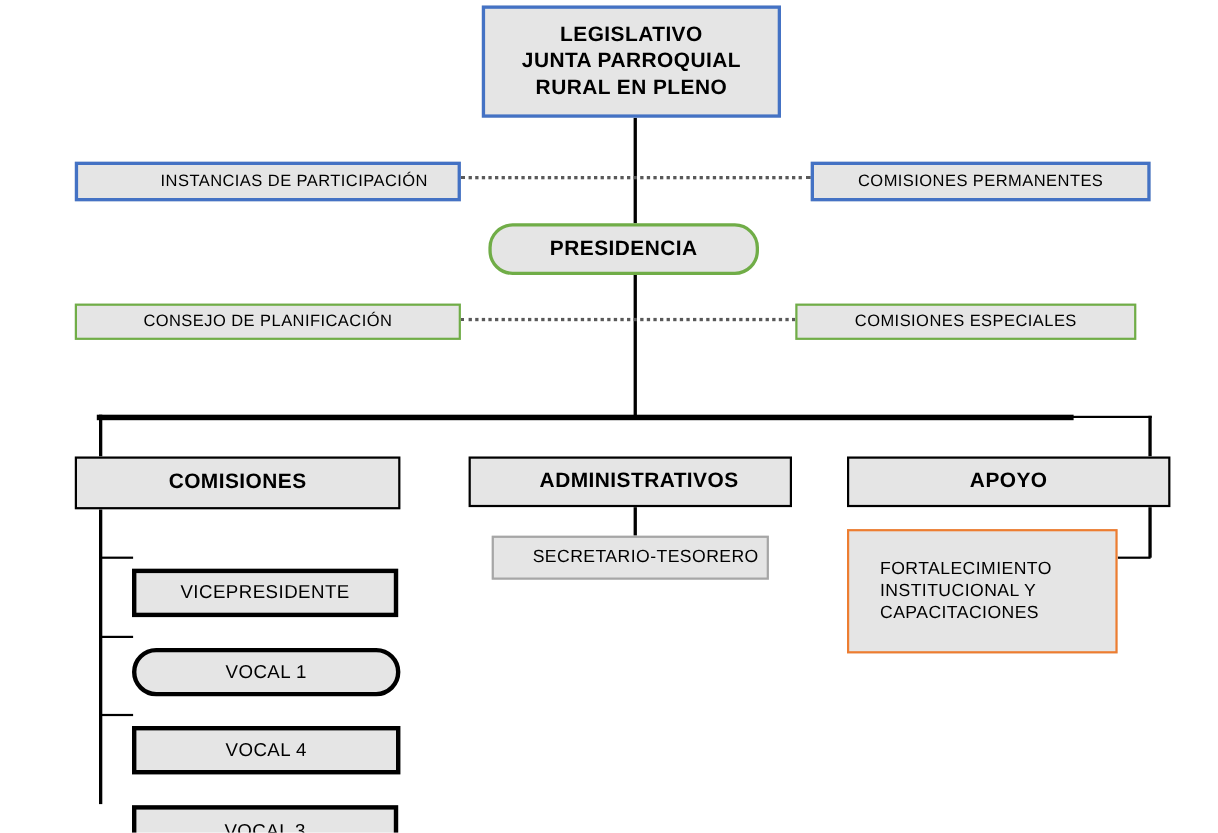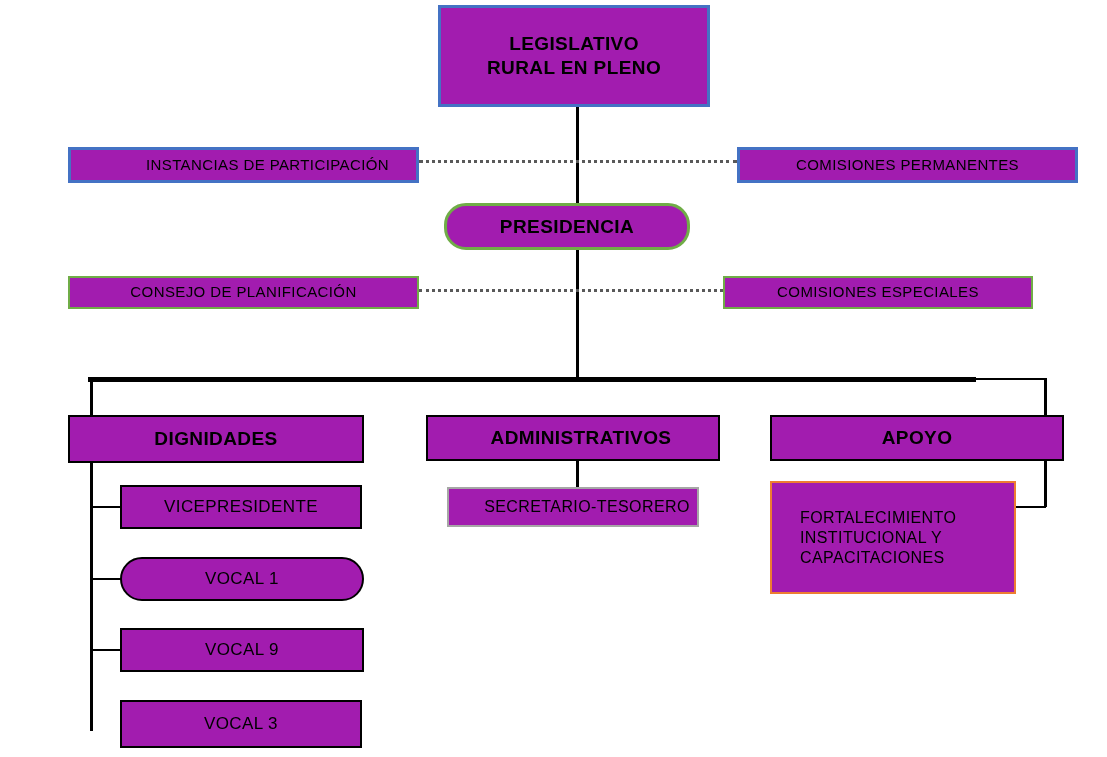--- a/index.html
+++ b/index.html
@@ -12,34 +12,34 @@
     width: 1107px;
     height: 757px;
     background: #ffffff;
     font-family: "Liberation Sans", sans-serif;
     overflow: hidden;
   }
 
   .node {
     position: absolute;
     box-sizing: border-box;
-    background: #a21caf;
+    background: #e5e5e5;
     display: flex;
     align-items: center;
     justify-content: center;
     text-align: center;
     color: #000000;
     line-height: 1.25;
     z-index: 3;
   }
   .node span { display: block; width: 100%; }
 
   
   .b-blue   { border: 3px solid #4472C4; }
-  .b-lblue  { border: 2px solid #000000; }
+  .b-lblue  { border: 4px solid #000000; margin-top: 32px; }
   .b-green  { border: 3px solid #70AD47; }
   .b-green2 { border: 2px solid #70AD47; }
   .b-black  { border: 2px solid #000000; }
   .b-gray   { border: 2px solid #A6A6A6; }
   .b-orange { border: 2px solid #ED7D31; }
 
   .t-bold { font-weight: bold; letter-spacing: 0.4px; }
   .t-reg  { font-weight: normal; letter-spacing: 0.4px; }
 
   
@@ -85,66 +85,67 @@
   <div class="line" style="left:90px; top:649px; width:31px; height:2px;"></div>
 
   <div class="line" style="left:576px; top:461px; width:3px; height:26px;"></div>
 
   <div class="line" style="left:1044px; top:461px; width:3px; height:46px;"></div>
   <div class="line" style="left:1016px; top:506px; width:30px; height:2px;"></div>
 
   <div class="node b-blue t-bold" style="left:438px; top:5px; width:272px; height:102px; font-size:19px;">
     <span>
       <span>LEGISLATIVO</span>
+      <span>JUNTA PARROQUIAL</span>
       <span>RURAL EN PLENO</span>
     </span>
   </div>
 
   <div class="node b-blue t-reg" style="left:68px; top:147px; width:351px; height:36px; font-size:15px;padding-left:48px;">
     <span>INSTANCIAS  DE PARTICIPACIÓN</span>
   </div>
 
-  <div class="node b-blue t-reg" style="left:737px; top:147px; width:341px; height:36px; font-size:15px;">
+  <div class="node b-blue t-reg" style="left:737px; top:147px; width:309px; height:36px; font-size:15px;">
     <span>COMISIONES  PERMANENTES</span>
   </div>
 
   <div class="node b-green t-bold" style="left:444px; top:203px; width:246px; height:47px; font-size:19px;border-radius:22px;">
     <span>PRESIDENCIA</span>
   </div>
 
   <div class="node b-green2 t-reg" style="left:68px; top:276px; width:351px; height:33px; font-size:15px;">
     <span>CONSEJO DE PLANIFICACIÓN</span>
   </div>
 
   <div class="node b-green2 t-reg" style="left:723px; top:276px; width:310px; height:33px; font-size:15px;">
     <span>COMISIONES  ESPECIALES</span>
   </div>
 
   <div class="node b-black t-bold" style="left:68px; top:415px; width:296px; height:48px; font-size:19px;">
-    <span>DIGNIDADES</span>
+    <span>COMISIONES</span>
   </div>
 
   <div class="node b-black t-bold" style="left:426px; top:415px; width:294px; height:46px; font-size:19px;padding-left:16px;">
     <span>ADMINISTRATIVOS</span>
   </div>
 
   <div class="node b-black t-bold" style="left:770px; top:415px; width:294px; height:46px; font-size:19px;">
     <span>APOYO</span>
   </div>
 
   <div class="node b-lblue t-reg" style="left:120px; top:485px; width:242px; height:44px; font-size:17px;">
     <span>VICEPRESIDENTE</span>
   </div>
 
   <div class="node b-lblue t-reg" style="left:120px; top:557px; width:244px; height:44px; font-size:17px;border-radius:22px;">
     <span>VOCAL 1</span>
   </div>
 
   <div class="node b-lblue t-reg" style="left:120px; top:628px; width:244px; height:44px; font-size:17px;">
-    <span>VOCAL 9</span>
+    <span>VOCAL 4</span>
   </div>
 
   <div class="node b-lblue t-reg" style="left:120px; top:700px; width:242px; height:48px; font-size:17px;">
     <span>VOCAL 3</span>
   </div>
 
   <div class="node b-gray t-reg" style="left:447px; top:487px; width:252px; height:40px; font-size:16px;padding-left:28px;">
     <span>SECRETARIO-TESORERO</span>
   </div>
 

